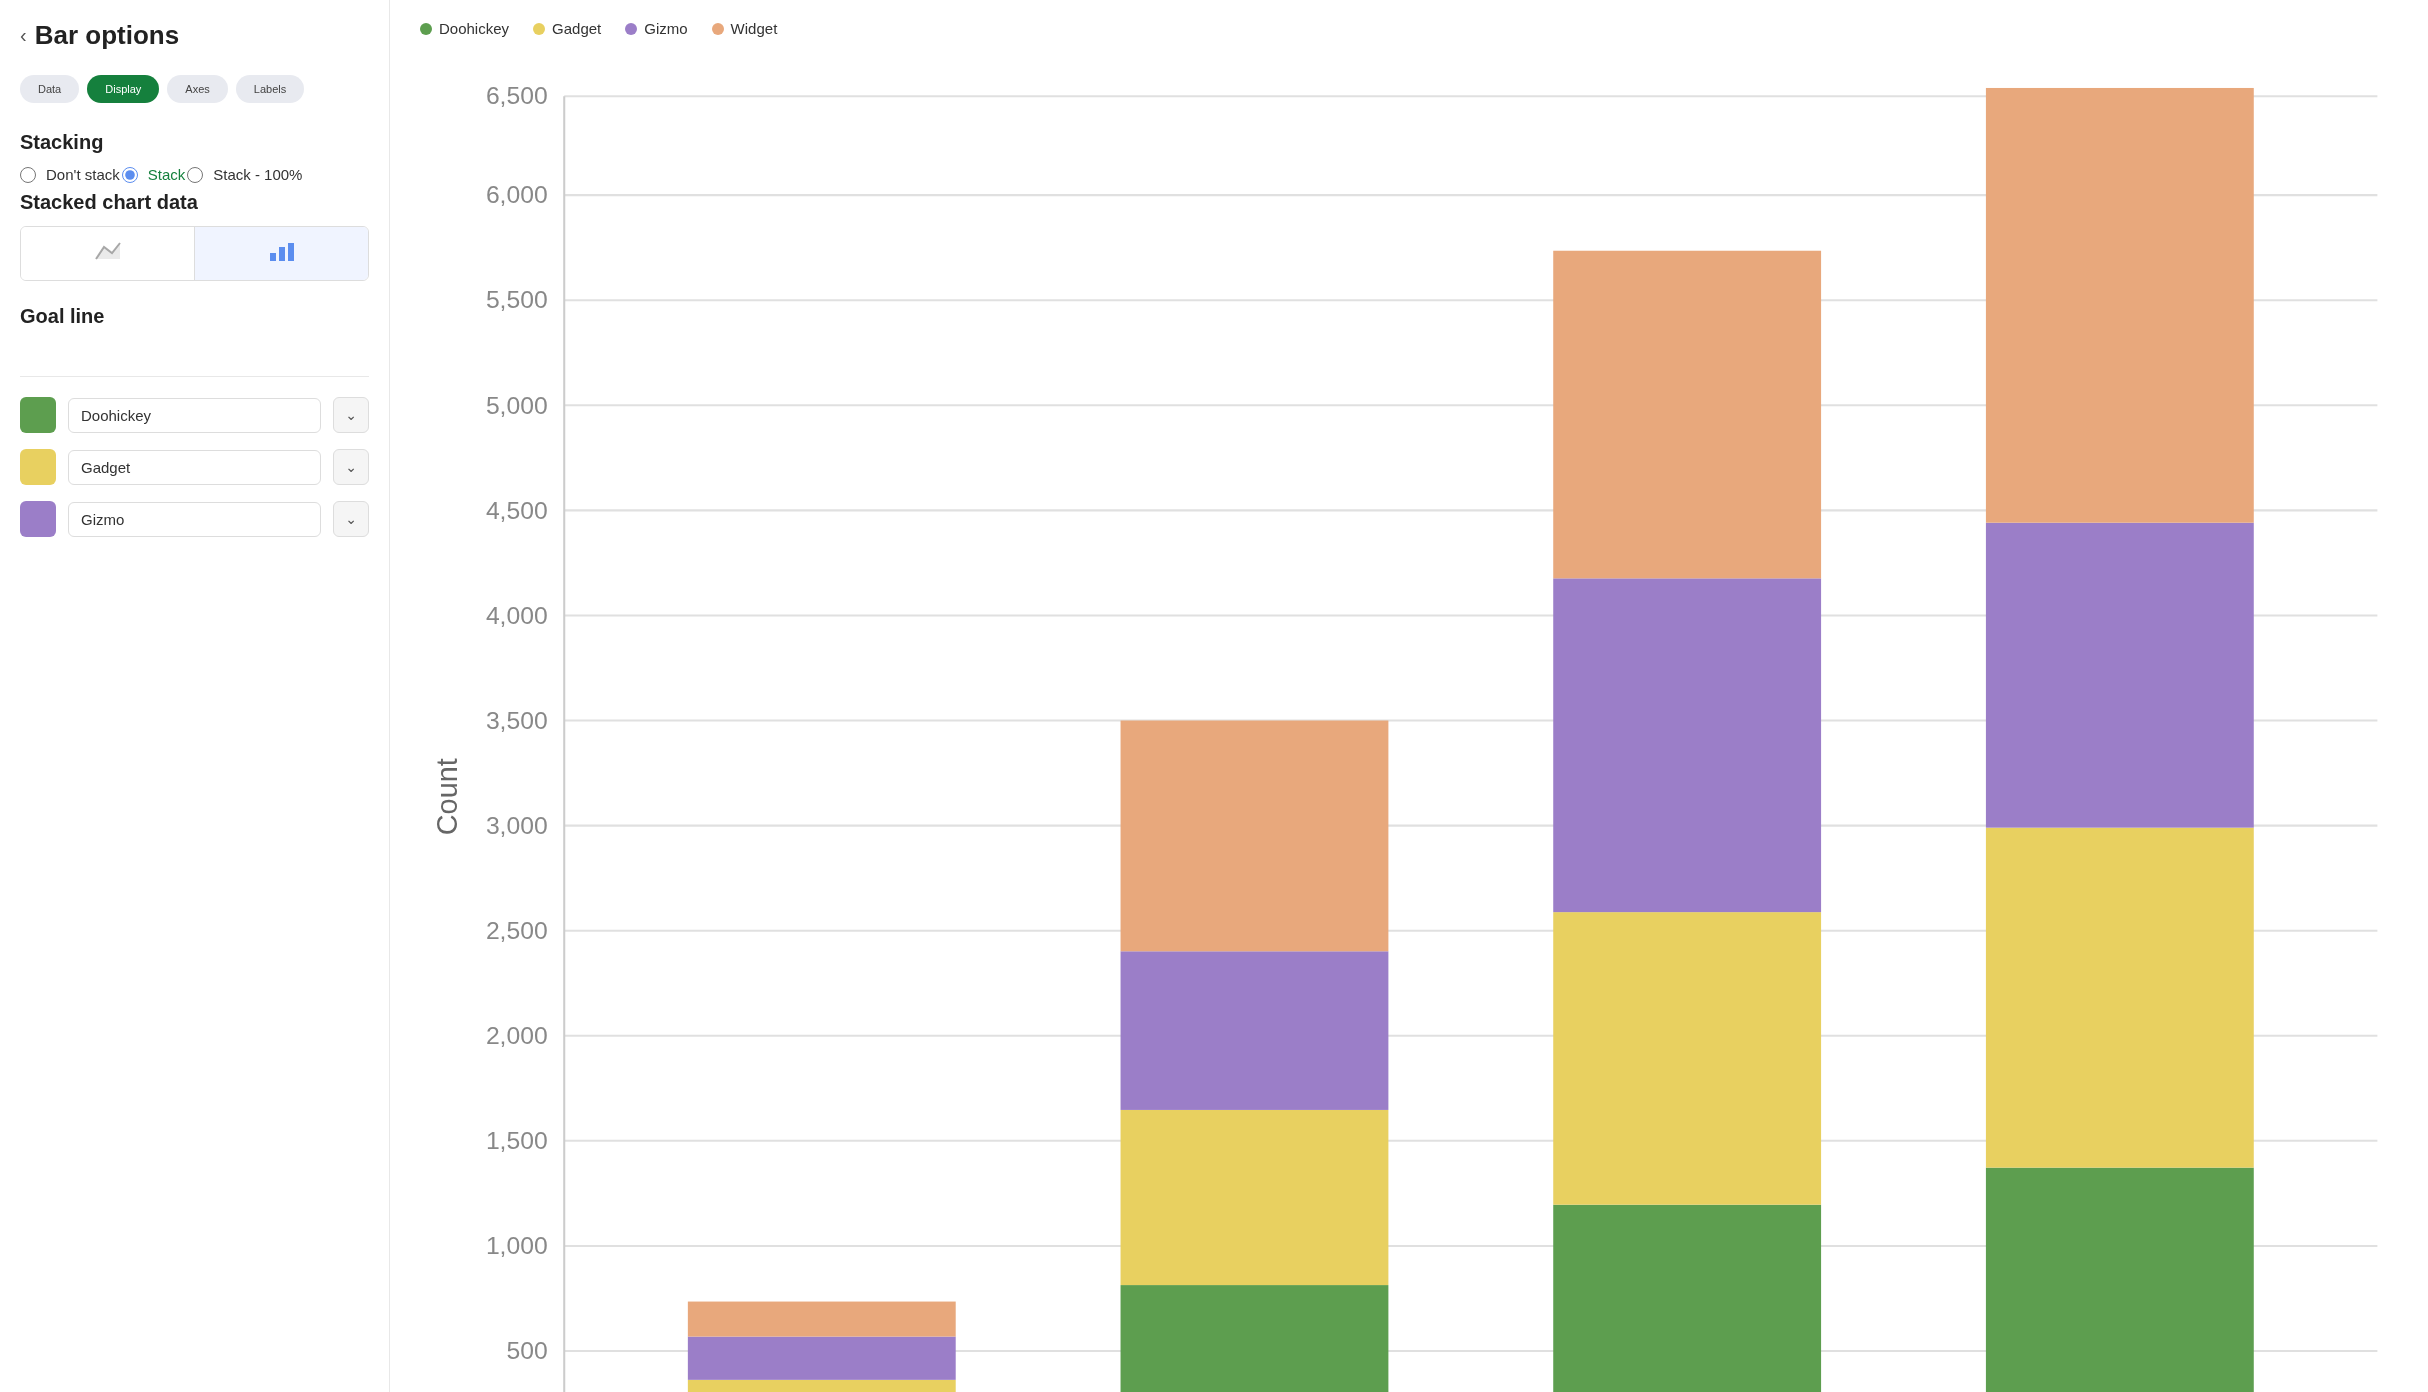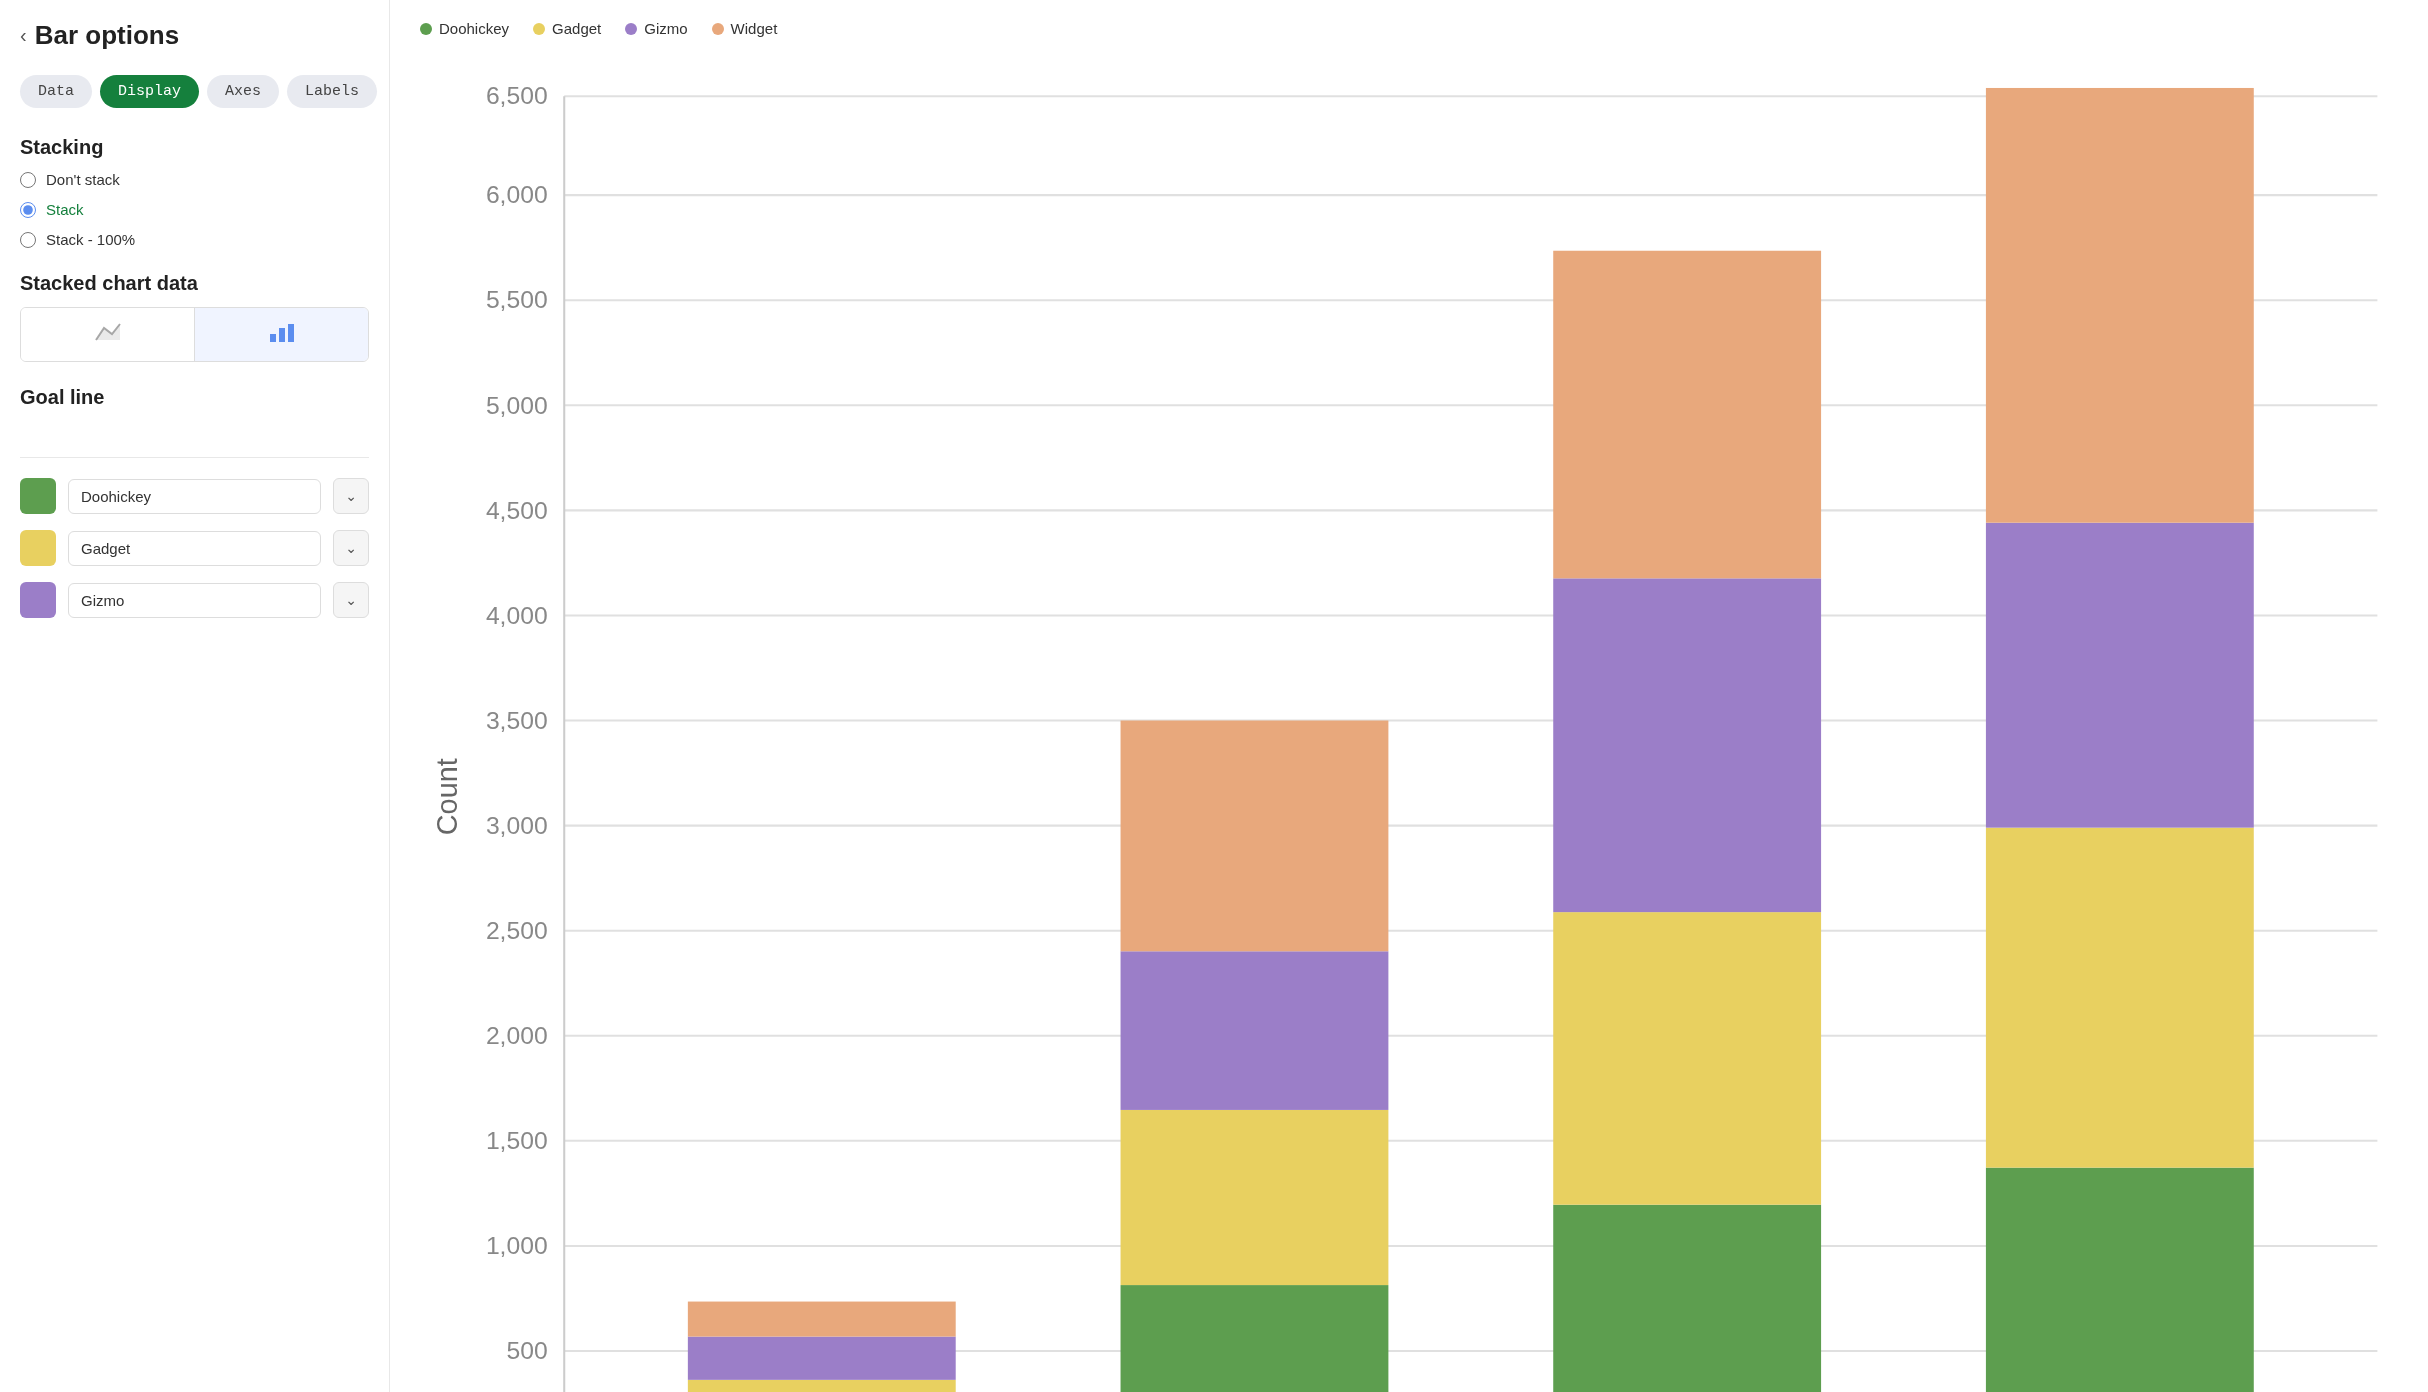--- a/index.html
+++ b/index.html
@@ -44,45 +44,44 @@
     .tab-group {
       display: flex;
       gap: 8px;
       margin-bottom: 28px;
     }
 
     .tab-btn {
       padding: 8px 18px;
       border-radius: 20px;
       border: none;
-      font-size: 15px;
+      font-size: 11px;
       cursor: pointer;
       background: #e8eaf0;
       color: #444;
-      font-family: Liberation Mono, monospace;
     }
 
     .tab-btn.active {
       background: #15803d;
       color: #fff;
     }
 
     
     .section-label {
       font-size: 20px;
       font-weight: 600;
       color: #222;
       margin-bottom: 12px;
     }
 
     .radio-group {
       display: flex;
-      flex-direction: column;
-      gap: 13px;
-      margin-bottom: 24px;
+      flex-direction: row;
+      gap: 2px;
+      margin-bottom: 8px;
     }
 
     .radio-item {
       display: flex;
       align-items: center;
       gap: 10px;
       font-size: 15px;
       color: #333;
       cursor: pointer;
     }

